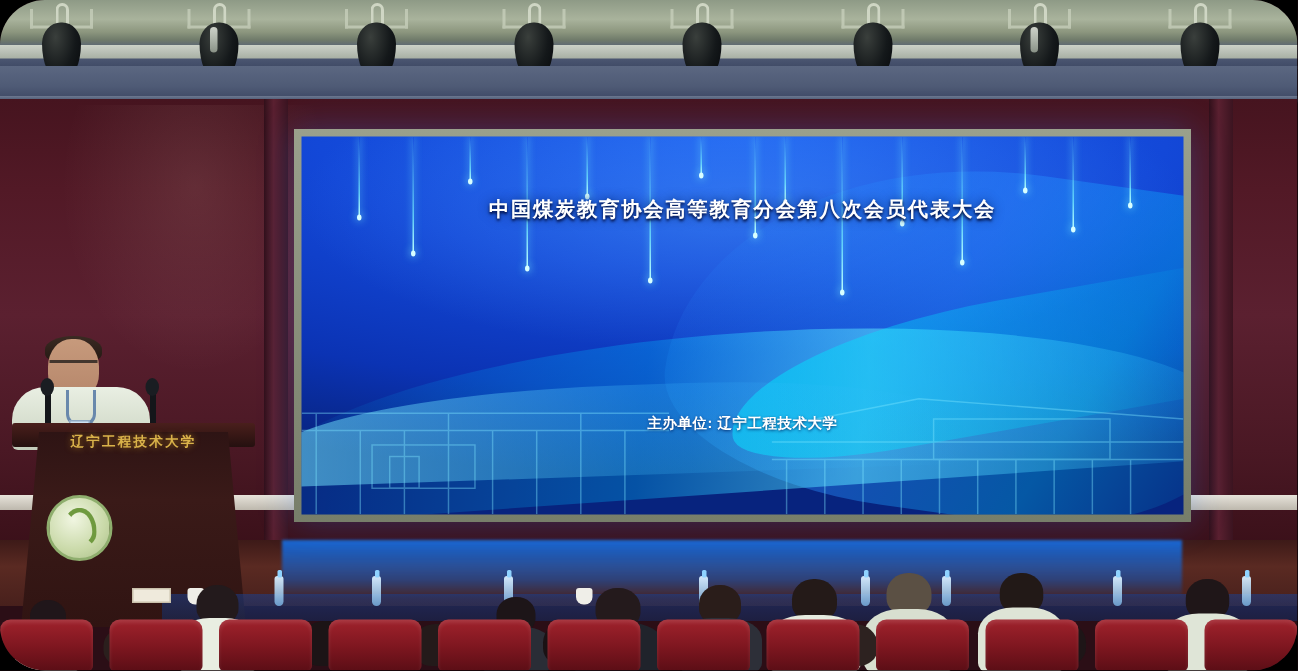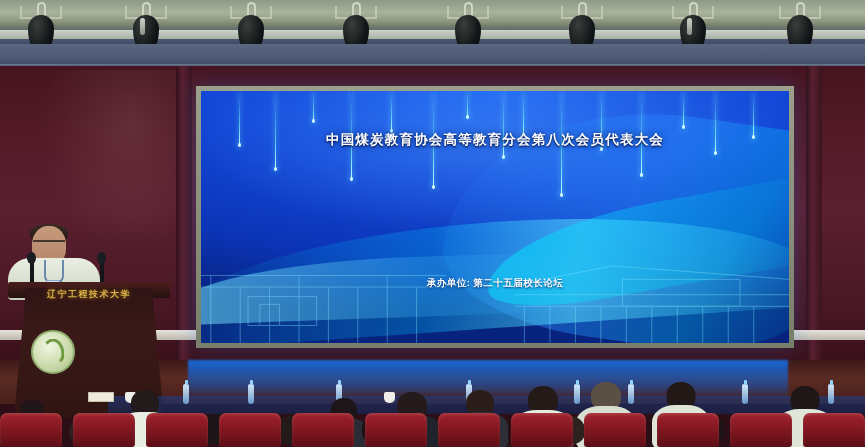--- a/index.html
+++ b/index.html
@@ -1,19 +1,20 @@
 <!DOCTYPE html>
 <html><head>
 <meta charset="utf-8">
 <style>
   html,body{margin:0;padding:0;background:#000;}
   body{font-family:"Liberation Sans","DejaVu Sans",sans-serif;}
   .stage-photo{
     position:relative;width:865px;height:447px;overflow:hidden;
     background:#2b0e16;
+    border-radius:30px;
   }
 
   
   .ceiling{
     position:absolute;left:0;top:0;width:865px;height:46px;
     background:linear-gradient(180deg,#8e9a86 0%,#a9b39c 28%,#8d977f 46%,#6f7a6a 58%,#57627a 70%,#4a5570 86%,#3d4864 100%);
   }
   .ceiling-band{
     position:absolute;left:0;top:30px;width:865px;height:9px;
     background:linear-gradient(180deg,#dfe4d6,#b9c0ad);opacity:.85;
@@ -333,21 +334,21 @@
           <path d="M320 60 H600 M320 72 H600"></path>
           <path d="M330 72 V110 M356 72 V110 M382 72 V110 M408 72 V110 M434 72 V110 M460 72 V110 M486 72 V110 M512 72 V110 M538 72 V110 M564 72 V110"></path>
           <path d="M330 48 L420 30 L600 44"></path>
           <rect x="430" y="44" width="120" height="28"></rect>
         </g>
       </svg>
 
       <div class="slide-content">
         <div class="slide-head">中国煤炭教育协会高等教育分会第八次会员代表大会</div>
         <div class="slide-orgs">
-          <div>承办单位: 第二十五届校长论坛</div>
+          <div>主办单位: 辽宁工程技术大学</div>
         </div>
       </div>
     </div>
   </div>
 
   <div class="speaker">
     <div class="sp-hair"></div>
     <div class="sp-head"></div>
     <div class="sp-glasses"></div>
     <div class="sp-body"></div>

